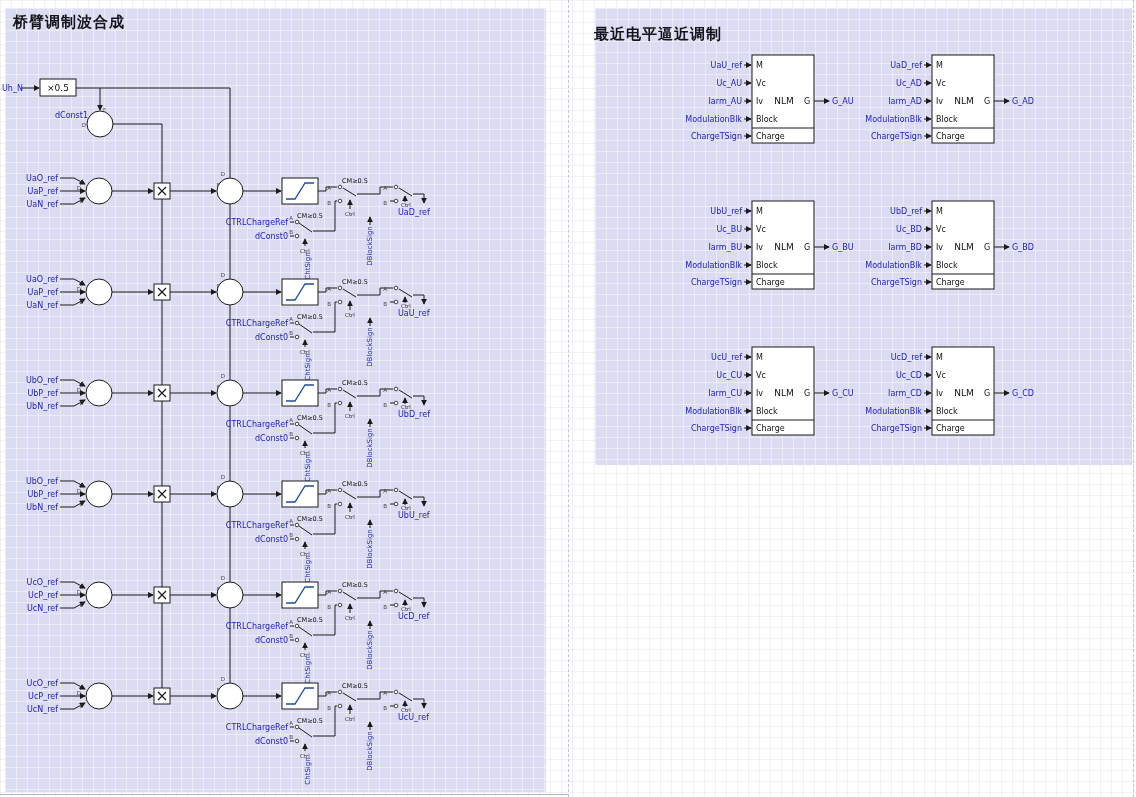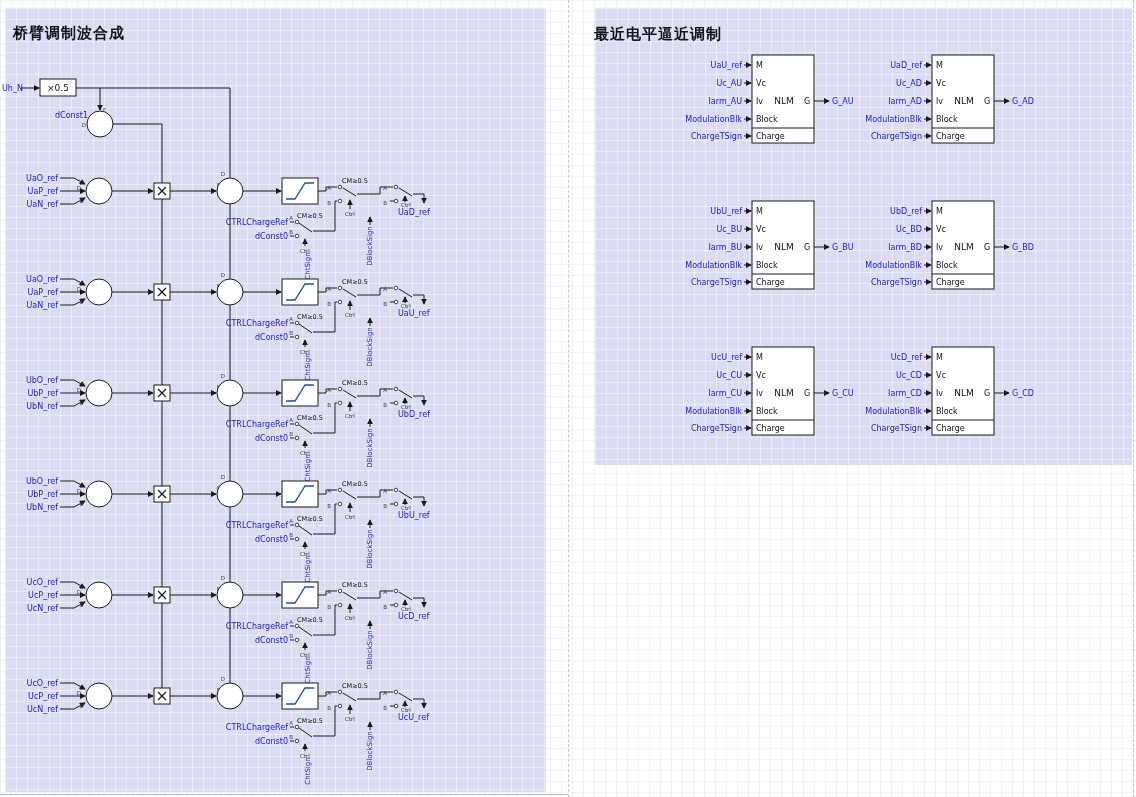--- a/index.html
+++ b/index.html
@@ -20,21 +20,21 @@
     background-image:
       linear-gradient(rgba(255,255,255,.45) 1px,transparent 1px),
       linear-gradient(90deg,rgba(255,255,255,.45) 1px,transparent 1px);
     background-size:11px 11px;
   }
   .panel.left{left:5px;top:8px;width:541px;height:784px}
   .panel.right{left:595px;top:8px;width:537px;height:457px}
   .sep-v{position:absolute;top:0;height:797px;width:0;border-left:1px dashed #c3c3d2}
   .sep-h{position:absolute;left:0;width:568px;height:0;border-top:1px solid #b9b9c8}
   .title{position:absolute;font-weight:bold;font-size:15px;color:#14141c;letter-spacing:1px}
-  .title.l{left:13px;top:24px}
+  .title.l{left:13px;top:13px}
   .title.r{left:594px;top:25px}
   svg.overlay{position:absolute;left:0;top:0}
 
   
   .w line{stroke:#1a1a1a;stroke-width:1}
   .wln{stroke:#1a1a1a;stroke-width:1}
   .w2{stroke:#1a1a1a;stroke-width:1.2;fill:none}
   .blk{fill:#ffffff;stroke:#1a1a1a;stroke-width:1}
   .ct{fill:#ffffff;stroke:#1a1a1a;stroke-width:.8}
   .limc{fill:none;stroke:#1f4e9c;stroke-width:1.3}

